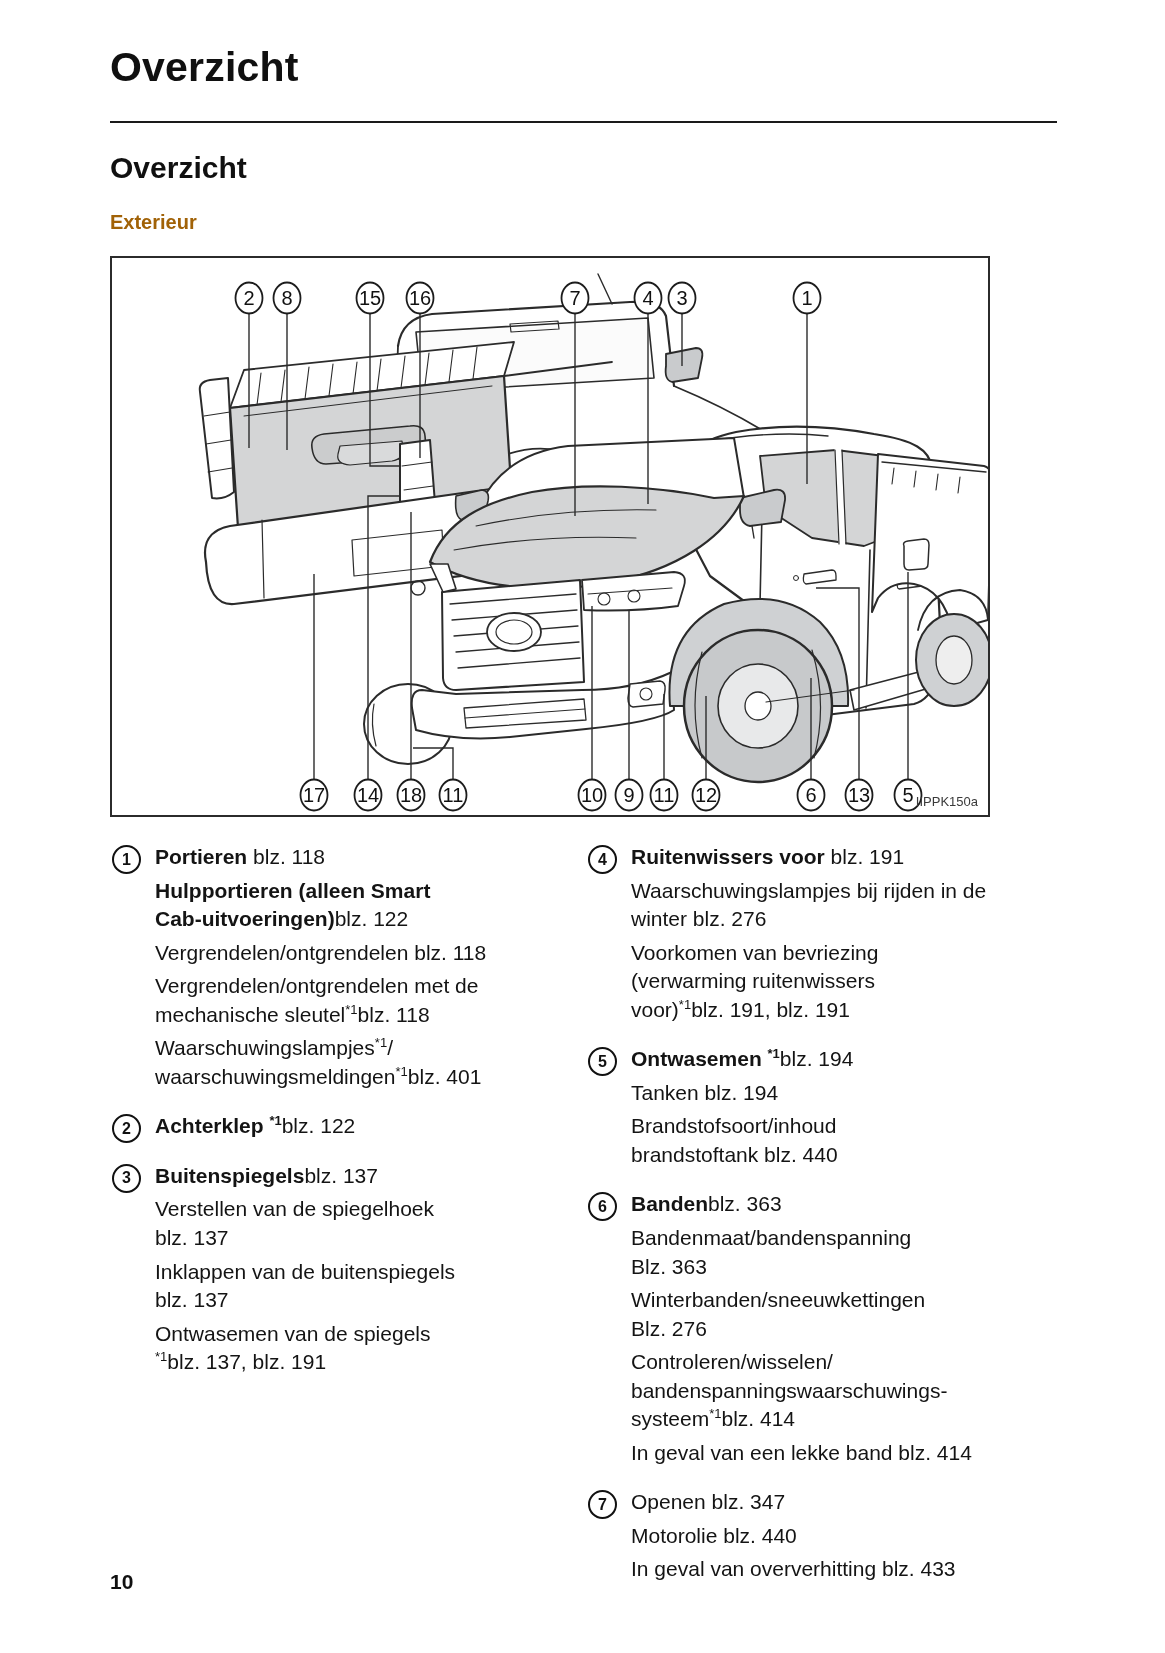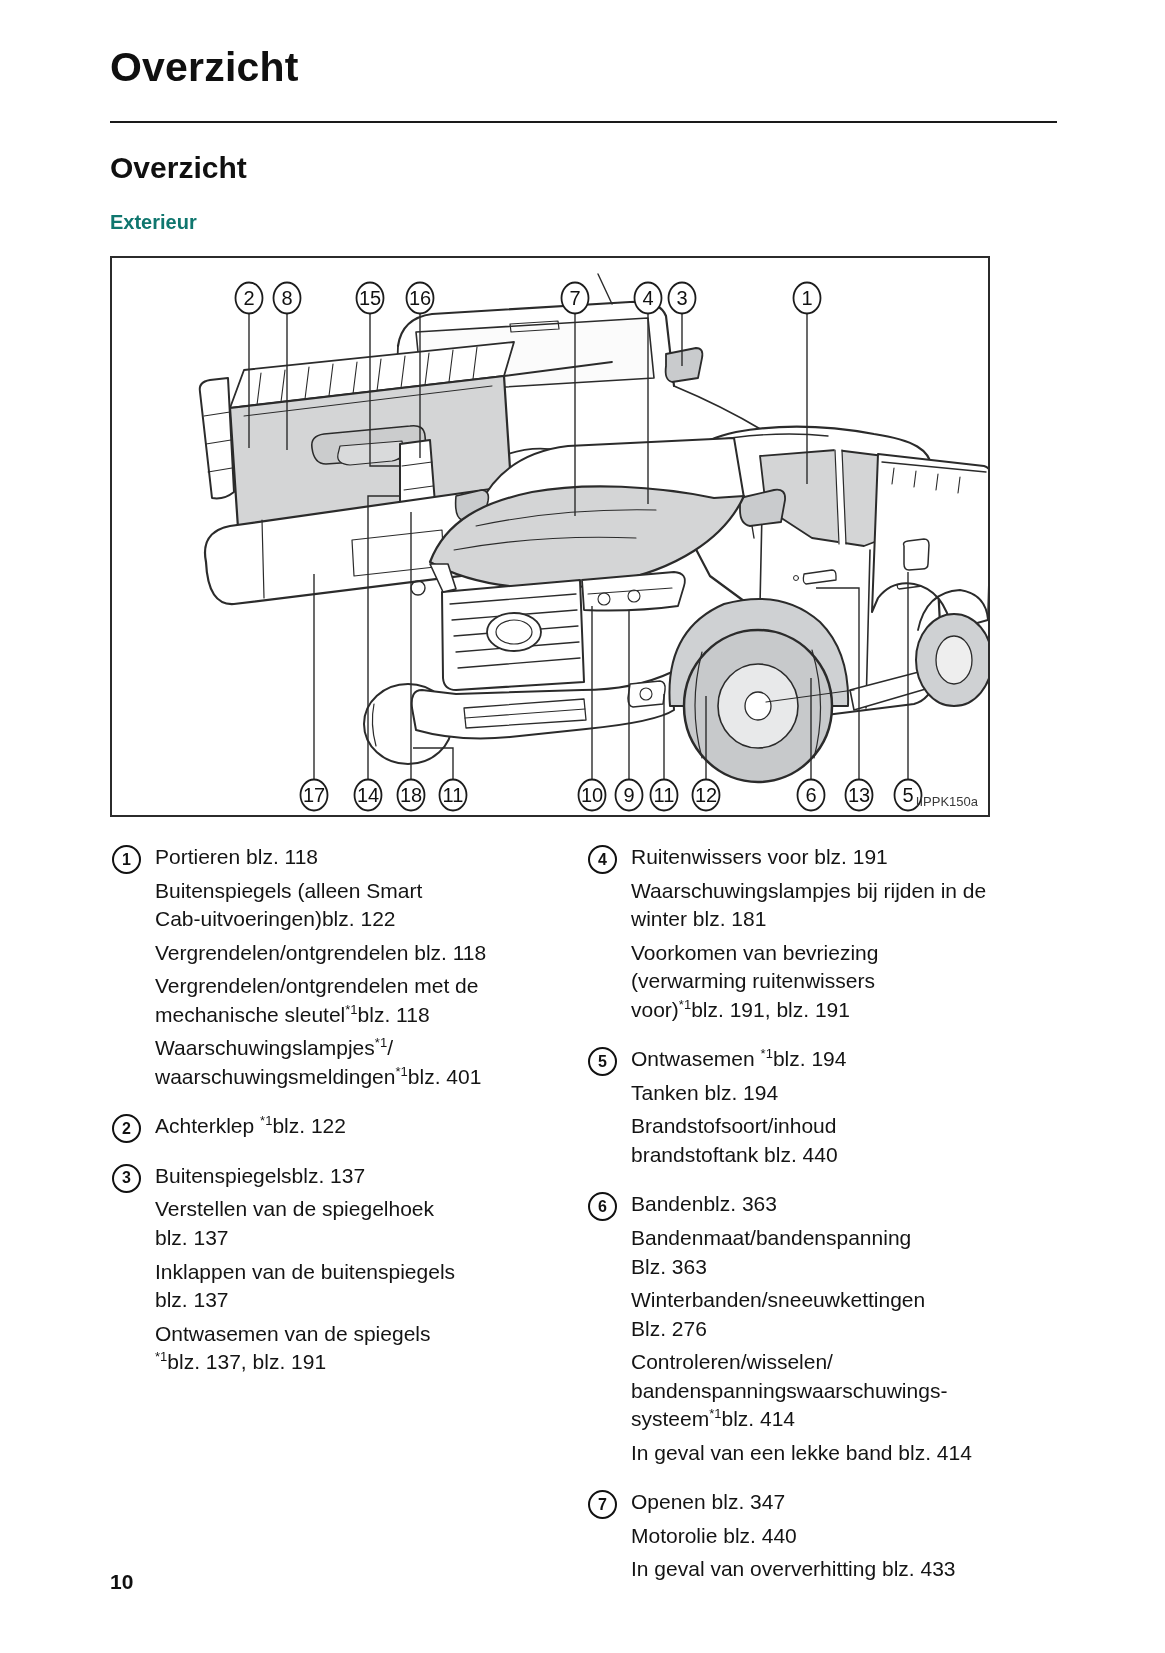--- a/index.html
+++ b/index.html
@@ -4,37 +4,37 @@
 <style>
   html,body{margin:0;padding:0;}
   body{
     width:1165px;height:1653px;background:#ffffff;position:relative;overflow:hidden;
     font-family:"Liberation Sans",sans-serif;color:#141414;
   }
   .content{padding:0 0 0 110px;width:947px;}
   .chapter-title{font-size:41px;font-weight:700;margin:44px 0 0;letter-spacing:0.2px;color:#101010;}
   .rule{border:none;border-top:2px solid #1a1a1a;margin:30px 0 0;width:947px;}
   .section-title{font-size:30px;font-weight:700;margin:28px 0 0;color:#101010;}
-  .subsection-title{font-size:20px;font-weight:700;margin:26px 0 8px;color:#0f766e;}
+  .subsection-title{font-size:20px;font-weight:700;margin:26px 0 8px;color:#a16207;}
   .figure{position:relative;margin-top:22px;width:876px;height:557px;border:2px solid #2b2b2b;background:#fff;}
   .figure svg{display:block;}
   .figcode{position:absolute;right:10px;bottom:6px;font-size:13px;color:#3a3a3a;margin-top:10px;}
   .legend{display:flex;margin-top:26px;}
   .col{width:462px;flex:0 0 auto;}
   .col.right{width:470px;margin-left:14px;}
   .item{display:flex;margin-bottom:16px;}
   .lnum{
     flex:0 0 auto;width:25px;height:25px;border:2px solid #111;border-radius:50%;
     font-size:16px;font-weight:700;display:flex;align-items:center;justify-content:center;
     margin:2px 14px 0 2px;color:#111;
   }
   .ltext{font-size:21px;line-height:1.36;}
   .lhead{margin-bottom:5px;}
   .lline{margin-bottom:5px;}
-  .b{font-weight:400;}
+  .b{font-weight:700;}
   sup{font-size:0.62em;vertical-align:super;line-height:0;}
   .pagenum{position:absolute;left:110px;top:1570px;font-size:21px;font-weight:700;color:#101010;}
   svg .cobubble{fill:#fff;stroke:#1c1c1c;stroke-width:1.8;}
   svg .conum{font-size:20px;fill:#111;font-family:"Liberation Sans",sans-serif;}
   svg .lead{fill:none;stroke:#2b2b2b;stroke-width:1.4;}
 </style>
 </head>
 <body>
 
 <div class="content">
@@ -239,21 +239,21 @@
       </svg>
     <span class="figcode">IIPPK150a</span>
   </div>
 
   <div class="legend">
     <div class="col left">
         <div class="item">
           <span class="lnum">1</span>
           <div class="ltext">
             <div class="lhead"><span class="b">Portieren</span><span> blz. 118</span></div>
-            <div class="lline"><span class="b">Buitenspiegels (alleen Smart</span><br><span class="b">Cab-uitvoeringen)</span><span>blz. 122</span></div>
+            <div class="lline"><span class="b">Hulpportieren (alleen Smart</span><br><span class="b">Cab-uitvoeringen)</span><span>blz. 122</span></div>
             <div class="lline"><span>Vergrendelen/ontgrendelen blz. 118</span></div>
             <div class="lline"><span>Vergrendelen/ontgrendelen met de</span><br><span>mechanische sleutel</span><sup>*1</sup><span>blz. 118</span></div>
             <div class="lline"><span>Waarschuwingslampjes</span><sup>*1</sup><span>/</span><br><span>waarschuwingsmeldingen</span><sup>*1</sup><span>blz. 401</span></div>
           </div>
         </div>
         <div class="item">
           <span class="lnum">2</span>
           <div class="ltext">
             <div class="lhead"><span class="b">Achterklep </span><sup class="b">*1</sup><span>blz. 122</span></div>
           </div>
@@ -266,21 +266,21 @@
             <div class="lline"><span>Inklappen van de buitenspiegels</span><br><span>blz. 137</span></div>
             <div class="lline"><span>Ontwasemen van de spiegels</span><br><sup>*1</sup><span>blz. 137, blz. 191</span></div>
           </div>
         </div>
       </div>
     <div class="col right">
         <div class="item">
           <span class="lnum">4</span>
           <div class="ltext">
             <div class="lhead"><span class="b">Ruitenwissers voor</span><span> blz. 191</span></div>
-            <div class="lline"><span>Waarschuwingslampjes bij rijden in de</span><br><span>winter blz. 181</span></div>
+            <div class="lline"><span>Waarschuwingslampjes bij rijden in de</span><br><span>winter blz. 276</span></div>
             <div class="lline"><span>Voorkomen van bevriezing</span><br><span>(verwarming ruitenwissers</span><br><span>voor)</span><sup>*1</sup><span>blz. 191, blz. 191</span></div>
           </div>
         </div>
         <div class="item">
           <span class="lnum">5</span>
           <div class="ltext">
             <div class="lhead"><span class="b">Ontwasemen </span><sup class="b">*1</sup><span>blz. 194</span></div>
             <div class="lline"><span>Tanken blz. 194</span></div>
             <div class="lline"><span>Brandstofsoort/inhoud</span><br><span>brandstoftank blz. 440</span></div>
           </div>

